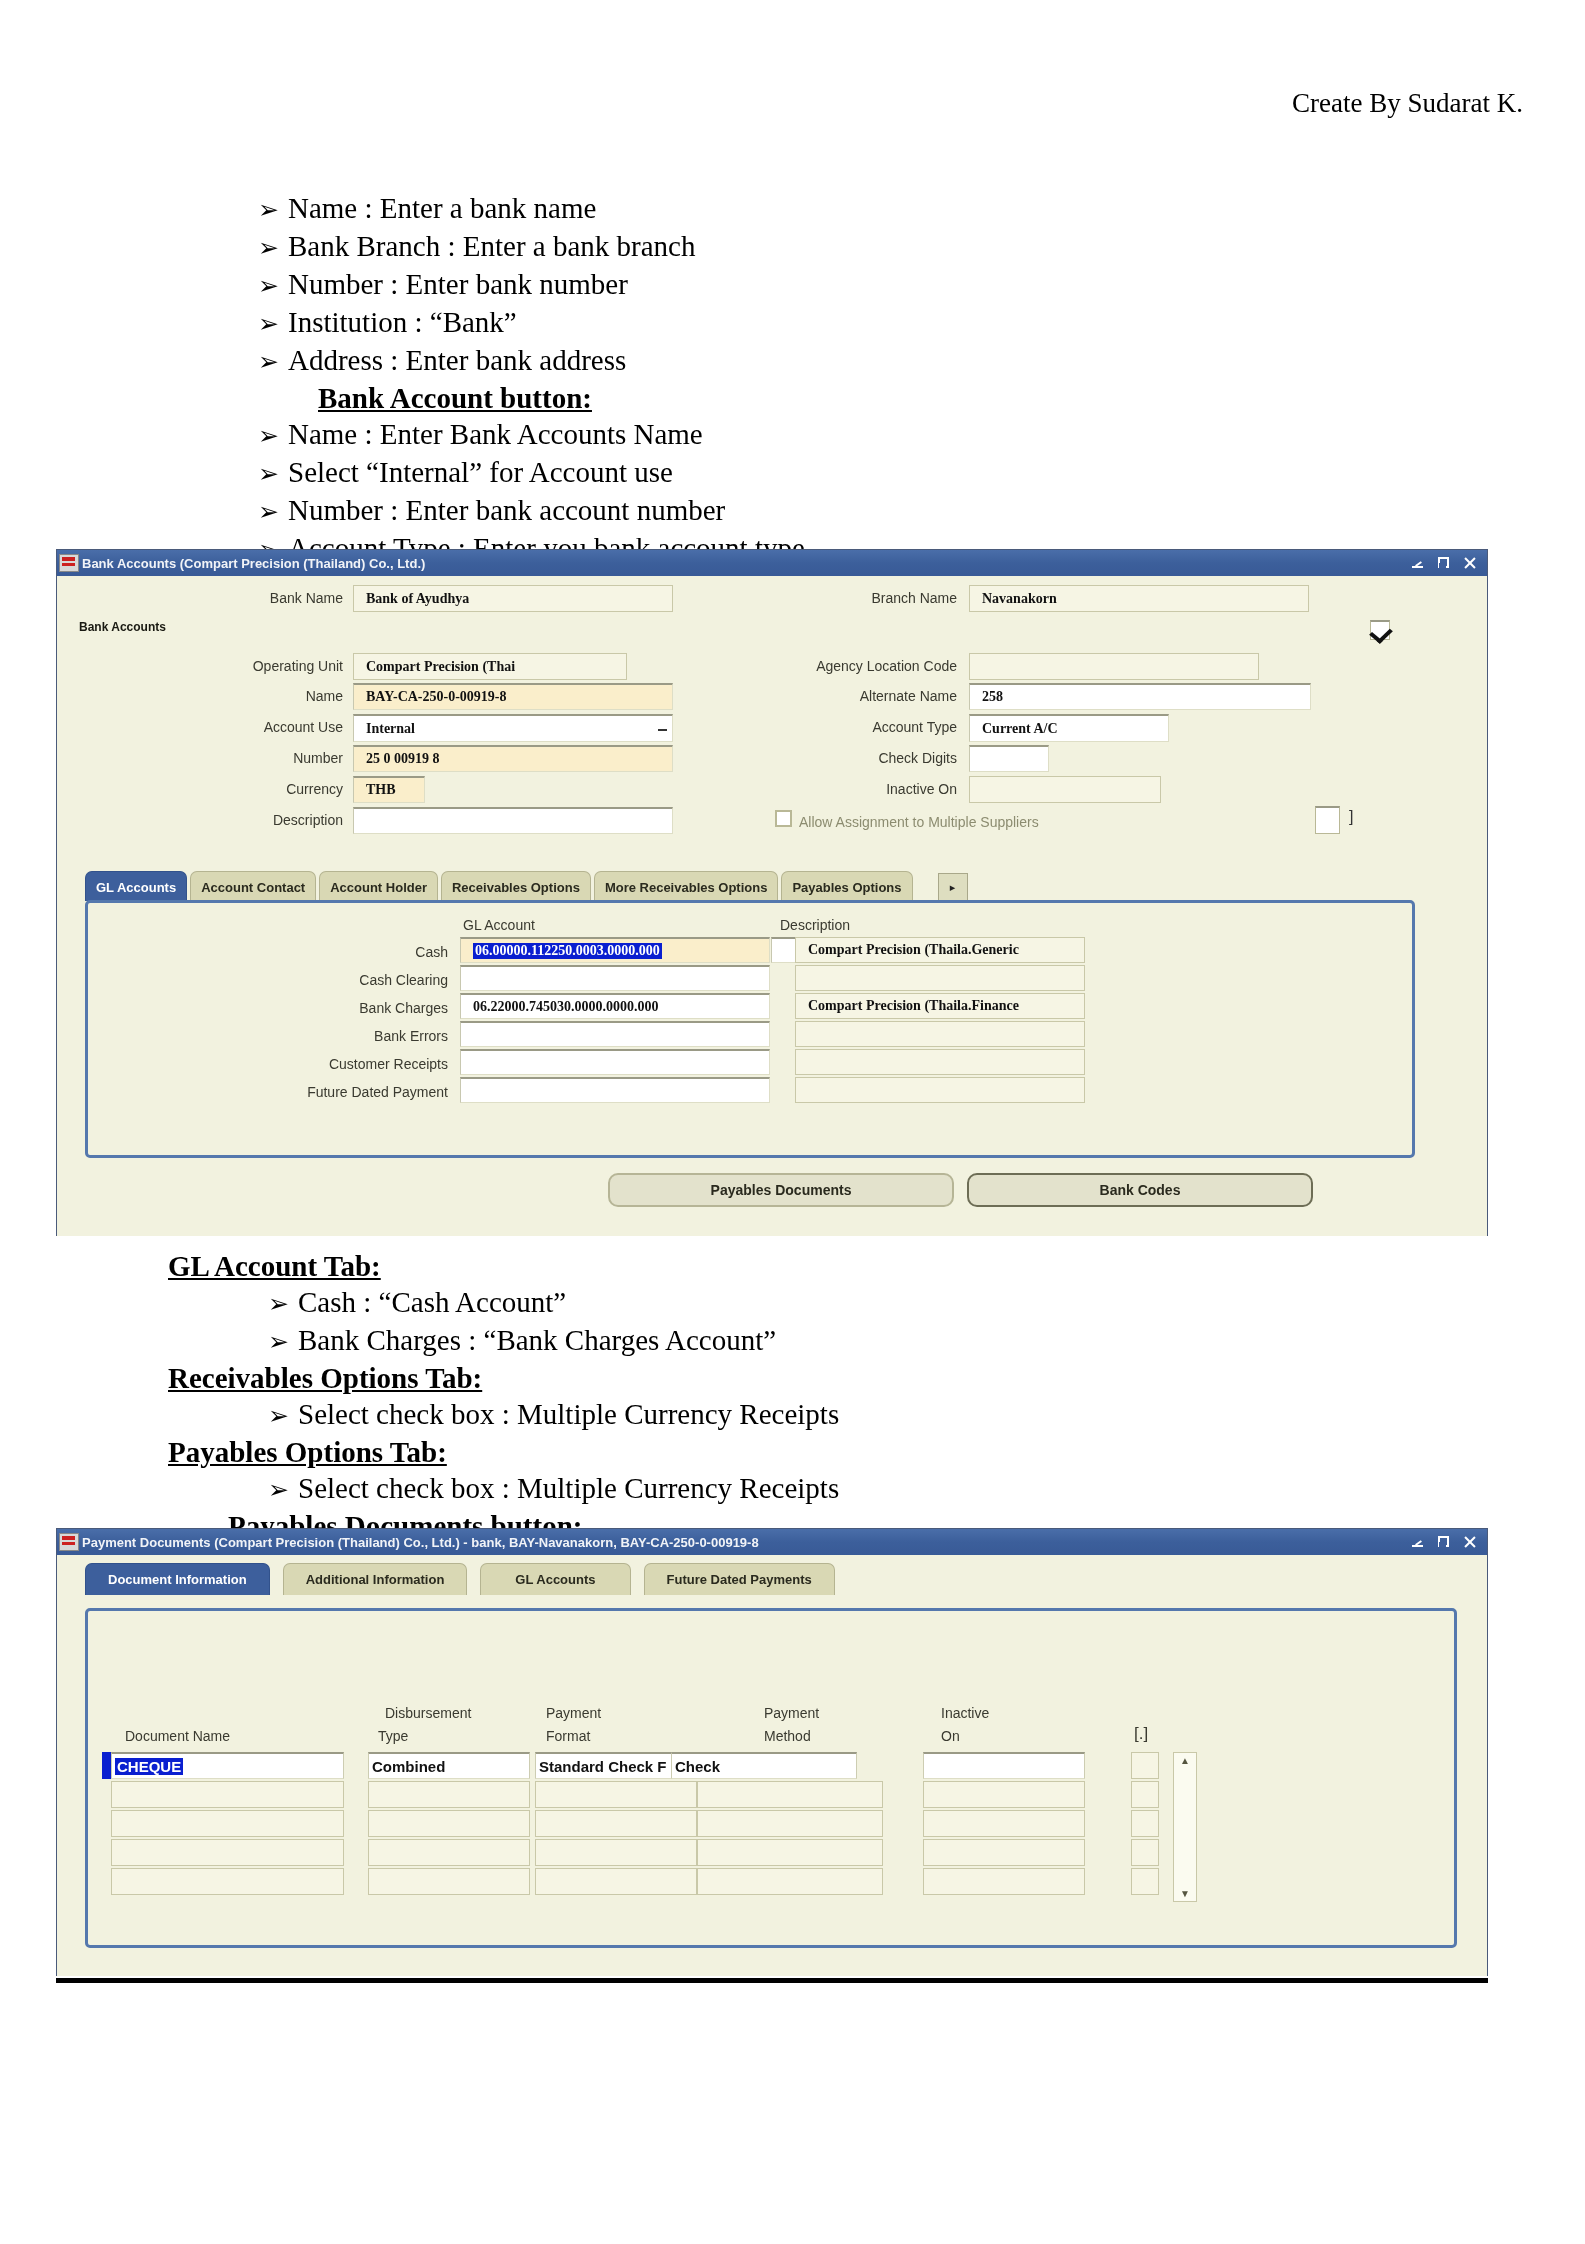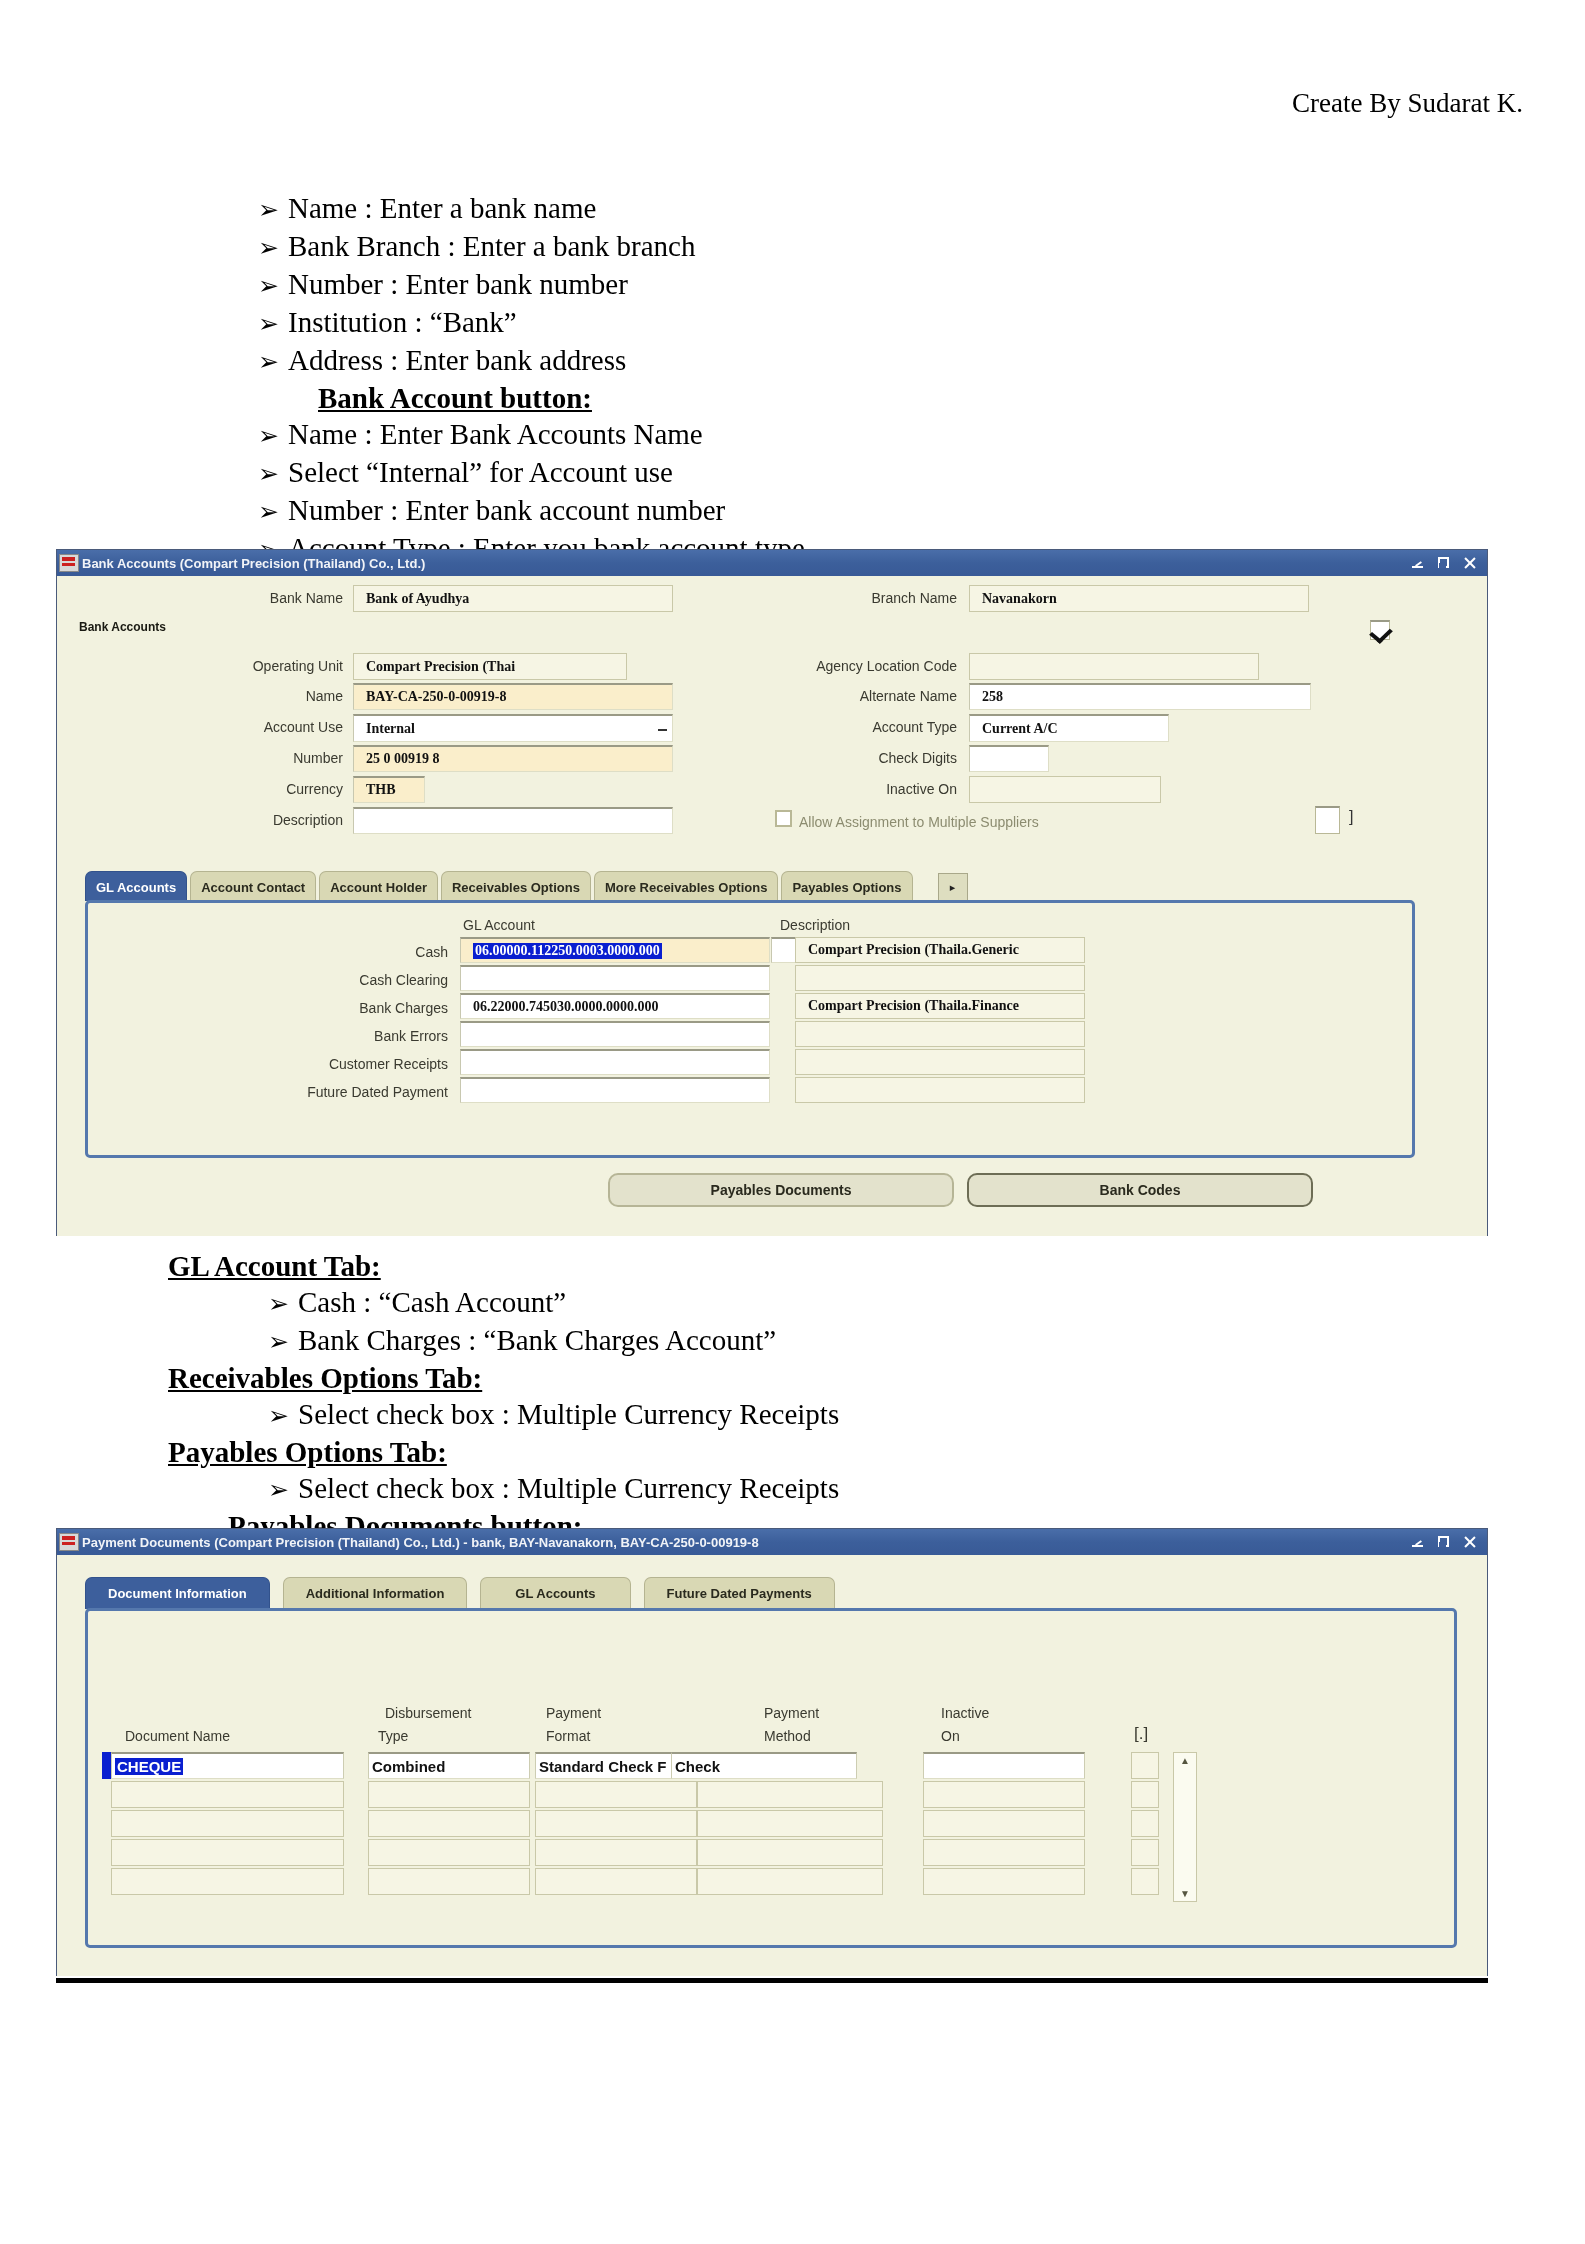--- a/index.html
+++ b/index.html
@@ -416,21 +416,21 @@
       <span class="title-text">Payment Documents (Compart Precision (Thailand) Co., Ltd.) - bank, BAY-Navanakorn, BAY-CA-250-0-00919-8</span>
       <span class="win-btns">
         <span class="win-btn wb-min"></span>
         <span class="win-btn wb-max"></span>
         <span class="win-btn wb-close"></span>
       </span>
     </div>
 
     <div class="win-body" style="height:421px;">
 
-      <div class="tabstrip" style="left:28px; top:22px;">
+      <div class="tabstrip" style="left:28px; top:8px;">
         <div class="tab active" style="height:32px;padding:5px 22px;">Document Information</div>
         <div class="tab" style="height:32px;padding:5px 22px;margin-left:10px;">Additional Information</div>
         <div class="tab" style="height:32px;padding:5px 34px;margin-left:10px;">GL Accounts</div>
         <div class="tab" style="height:32px;padding:5px 22px;margin-left:10px;">Future Dated Payments</div>
       </div>
 
       <div class="tabpanel" style="left:28px; top:53px; width:1372px; height:340px;">
 
         <div class="col-head" style="left:37px; top:117px;">Document Name</div>
 

